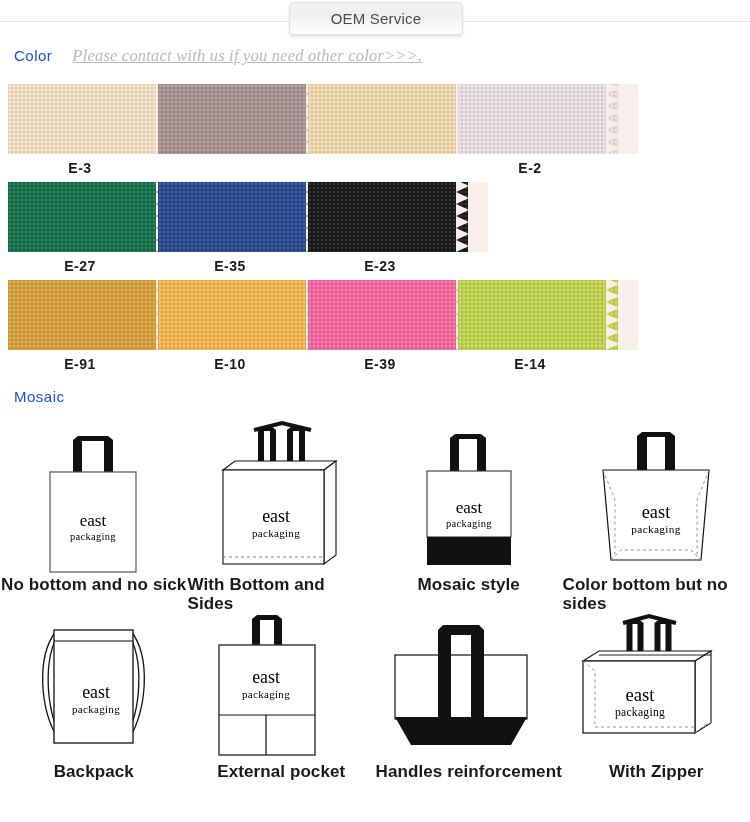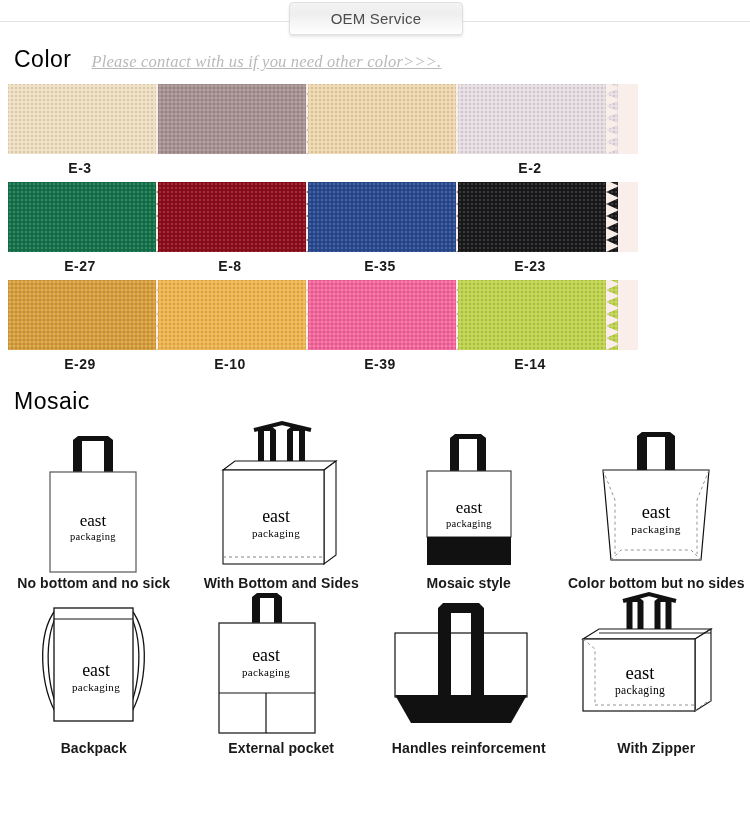--- a/index.html
+++ b/index.html
@@ -27,21 +27,21 @@
     box-shadow:0 2px 3px rgba(0,0,0,0.10);
     display:flex;align-items:center;justify-content:center;
   }
   .tab-label{
     font-size:15px;color:#4b4b4b;letter-spacing:.2px;
   }
 
   
   .sec-head{display:flex;align-items:baseline;padding-left:14px;}
   .sec-title{
-    font-size:23px;color:#000000;font-weight:400;letter-spacing:.5px;
+    font-size:15px;color:#1d4ed8;font-weight:400;letter-spacing:.5px;
   }
   .sec-sub{
     margin-left:20px;font-family:"Liberation Serif",serif;
     font-style:italic;font-size:16.5px;color:#b9b9b9;
     text-decoration:underline;letter-spacing:.2px;
   }
 
   
   .color-grid{
     position:absolute;left:8px;top:84px;width:734px;
@@ -79,21 +79,21 @@
 
   
   .style-head{position:absolute;left:0;top:388px;}
   .bags{
     position:absolute;left:0;top:414px;width:628px;
   }
   .bag-row{display:flex;}
   .bag-cell{width:187.5px;display:flex;flex-direction:column;align-items:center;}
   .bag-art{height:162px;width:187.5px;position:relative;}
   .bag-cap{
-    font-size:14px;font-weight:700;color:#1a1a1a;text-align:right;
+    font-size:17px;font-weight:700;color:#1a1a1a;text-align:left;
     line-height:1.1;letter-spacing:.1px;
   }
   .bag-row.r2 .bag-art{height:150px;}
   svg{display:block;}
   .brand-e{font-family:"Liberation Serif",serif;font-size:17px;}
   .brand-p{font-family:"Liberation Serif",serif;font-size:10.5px;letter-spacing:.3px;}
 </style>
 </head>
 <body>
 
@@ -183,35 +183,20 @@
               <i style="top: 36px; border-left-color: rgb(250, 238, 234);"></i>
               <i style="top: 48px; border-left-color: rgb(250, 238, 234);"></i>
               <i style="top: 60px; border-left-color: rgb(250, 238, 234);"></i>
             </div>
             <div style="position: absolute; inset: 0px 0px 0px 163px; background: rgb(250, 238, 234);"></div>
           </div>
           <div class="lbl">E-27</div>
         </div>
         <div class="cell">
           <div class="swatch-wrap" style="background: rgb(250, 238, 234);">
-            <div class="fabric" style="background-image: radial-gradient(rgba(255, 255, 255, 0.14) 30%, transparent 31%), radial-gradient(rgba(0, 0, 0, 0.1) 30%, transparent 31%), linear-gradient(rgb(139, 13, 27), rgb(139, 13, 27)); background-position: 0px 0px, 2px 2px, 0px 0px;"></div>
-            <div class="teeth">
-              <i style="top: 0px; border-left-color: rgb(250, 238, 234);"></i>
-              <i style="top: 12px; border-left-color: rgb(250, 238, 234);"></i>
-              <i style="top: 24px; border-left-color: rgb(250, 238, 234);"></i>
-              <i style="top: 36px; border-left-color: rgb(250, 238, 234);"></i>
-              <i style="top: 48px; border-left-color: rgb(250, 238, 234);"></i>
-              <i style="top: 60px; border-left-color: rgb(250, 238, 234);"></i>
-            </div>
-            <div style="position: absolute; inset: 0px 0px 0px 163px; background: rgb(250, 238, 234);"></div>
-          </div>
-          <div class="lbl">E-8</div>
-        </div>
-        <div class="cell">
-          <div class="swatch-wrap" style="background: rgb(250, 238, 234);">
             <div class="fabric" style="background-image: radial-gradient(rgba(255, 255, 255, 0.14) 30%, transparent 31%), radial-gradient(rgba(0, 0, 0, 0.1) 30%, transparent 31%), linear-gradient(rgb(42, 74, 144), rgb(42, 74, 144)); background-position: 0px 0px, 2px 2px, 0px 0px;"></div>
             <div class="teeth">
               <i style="top: 0px; border-left-color: rgb(250, 238, 234);"></i>
               <i style="top: 12px; border-left-color: rgb(250, 238, 234);"></i>
               <i style="top: 24px; border-left-color: rgb(250, 238, 234);"></i>
               <i style="top: 36px; border-left-color: rgb(250, 238, 234);"></i>
               <i style="top: 48px; border-left-color: rgb(250, 238, 234);"></i>
               <i style="top: 60px; border-left-color: rgb(250, 238, 234);"></i>
             </div>
             <div style="position: absolute; inset: 0px 0px 0px 163px; background: rgb(250, 238, 234);"></div>
@@ -241,21 +226,21 @@
             <div class="teeth">
               <i style="top: 0px; border-left-color: rgb(250, 238, 234);"></i>
               <i style="top: 12px; border-left-color: rgb(250, 238, 234);"></i>
               <i style="top: 24px; border-left-color: rgb(250, 238, 234);"></i>
               <i style="top: 36px; border-left-color: rgb(250, 238, 234);"></i>
               <i style="top: 48px; border-left-color: rgb(250, 238, 234);"></i>
               <i style="top: 60px; border-left-color: rgb(250, 238, 234);"></i>
             </div>
             <div style="position: absolute; inset: 0px 0px 0px 163px; background: rgb(250, 238, 234);"></div>
           </div>
-          <div class="lbl">E-29</div>
+          <div class="lbl">E-91</div>
         </div>
         <div class="cell">
           <div class="swatch-wrap" style="background: rgb(250, 238, 234);">
             <div class="fabric" style="background-image: radial-gradient(rgba(255, 255, 255, 0.14) 30%, transparent 31%), radial-gradient(rgba(0, 0, 0, 0.1) 30%, transparent 31%), linear-gradient(rgb(238, 180, 79), rgb(238, 180, 79)); background-position: 0px 0px, 2px 2px, 0px 0px;"></div>
             <div class="teeth">
               <i style="top: 0px; border-left-color: rgb(250, 238, 234);"></i>
               <i style="top: 12px; border-left-color: rgb(250, 238, 234);"></i>
               <i style="top: 24px; border-left-color: rgb(250, 238, 234);"></i>
               <i style="top: 36px; border-left-color: rgb(250, 238, 234);"></i>
               <i style="top: 48px; border-left-color: rgb(250, 238, 234);"></i>

